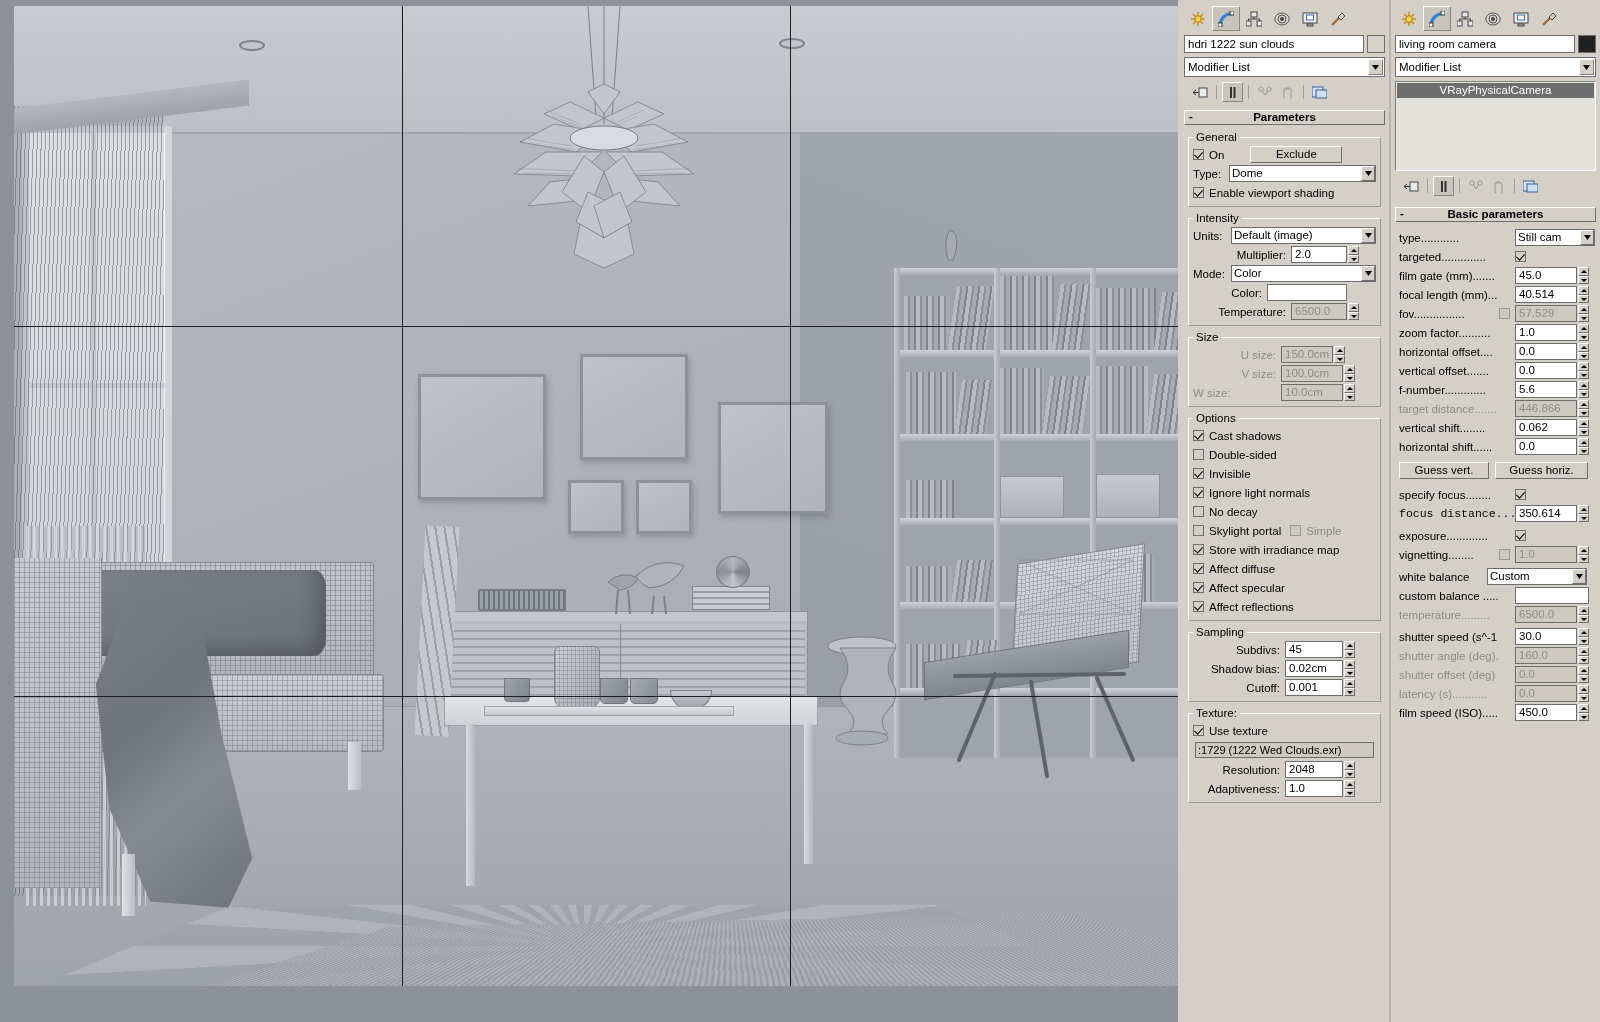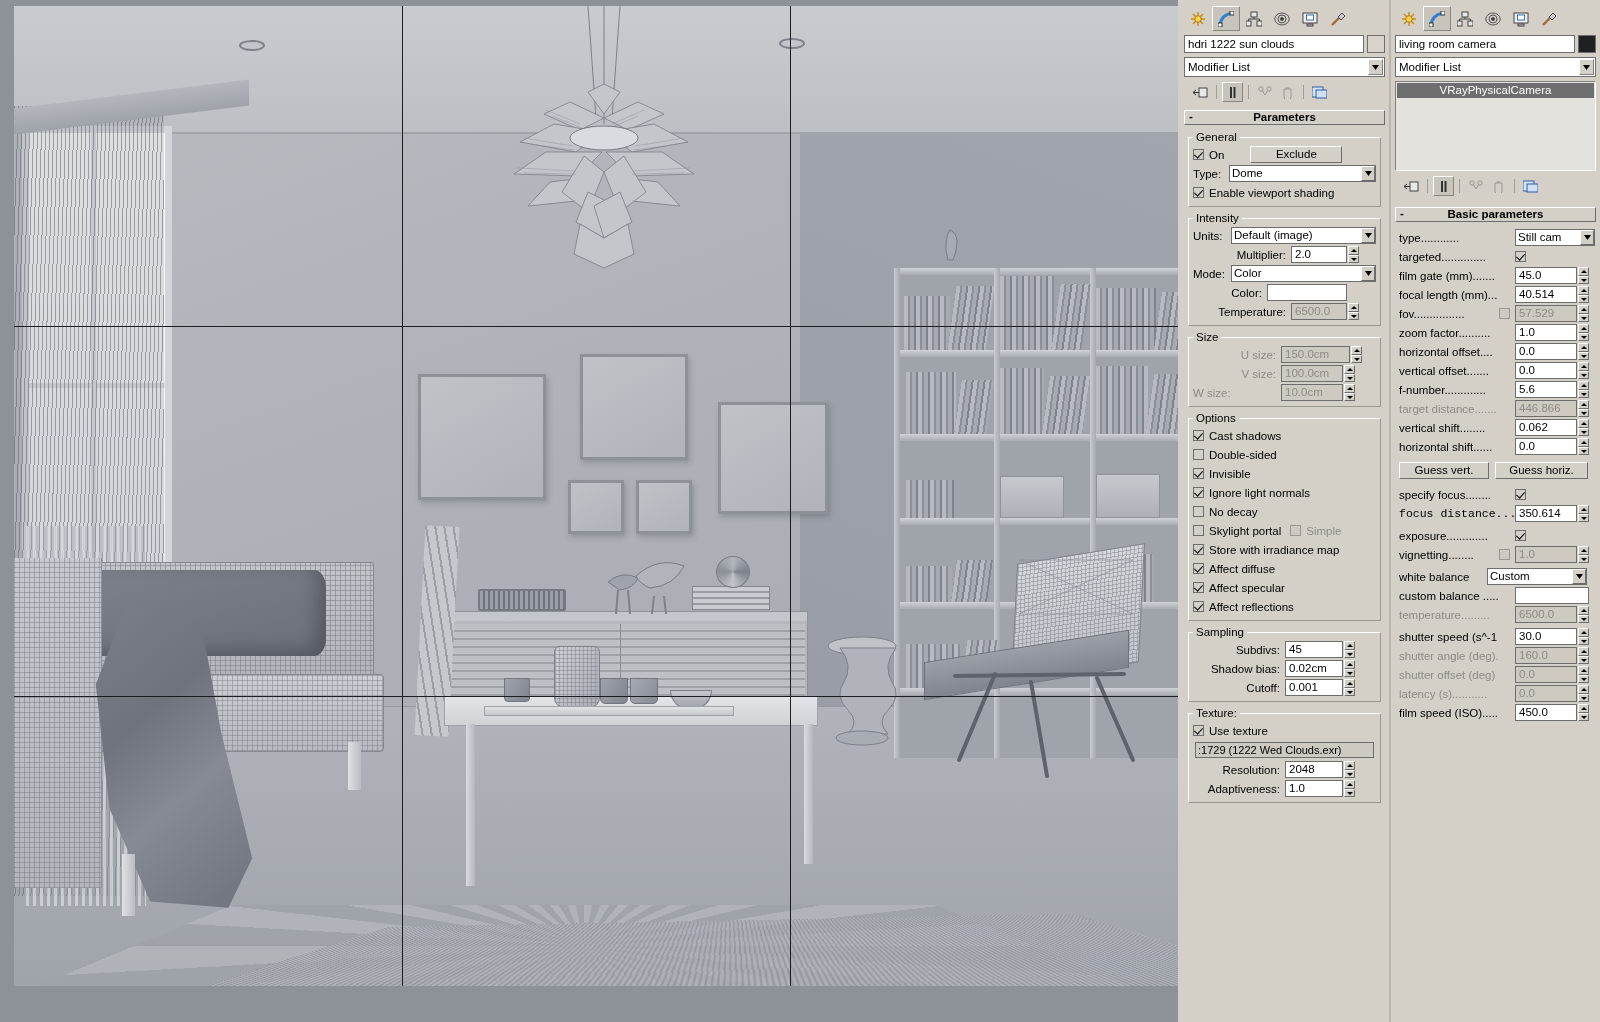--- a/index.html
+++ b/index.html
@@ -613,21 +613,21 @@
                   </div>
                 </div>
             </div>
           </fieldset>
 
           <fieldset class="grp">
             <legend>Size</legend>
             <div class="rowl">
               <span class="lab dis" style="width:88px;text-align:right;padding-right:5px;">U size:</span>
               <div class="spin">
-                  <div class="num dis" style="width:69px;">150.0cm</div>
+                  <div class="num dis" style="width:52px;">150.0cm</div>
                 <div class="spinbtns">
                     <i></i>
                     <i></i>
                   </div>
                 </div>
             </div>
             <div class="rowl">
               <span class="lab dis" style="width:88px;text-align:right;padding-right:5px;">V size:</span>
               <div class="spin">
                   <div class="num dis" style="width:62px;">100.0cm</div>

